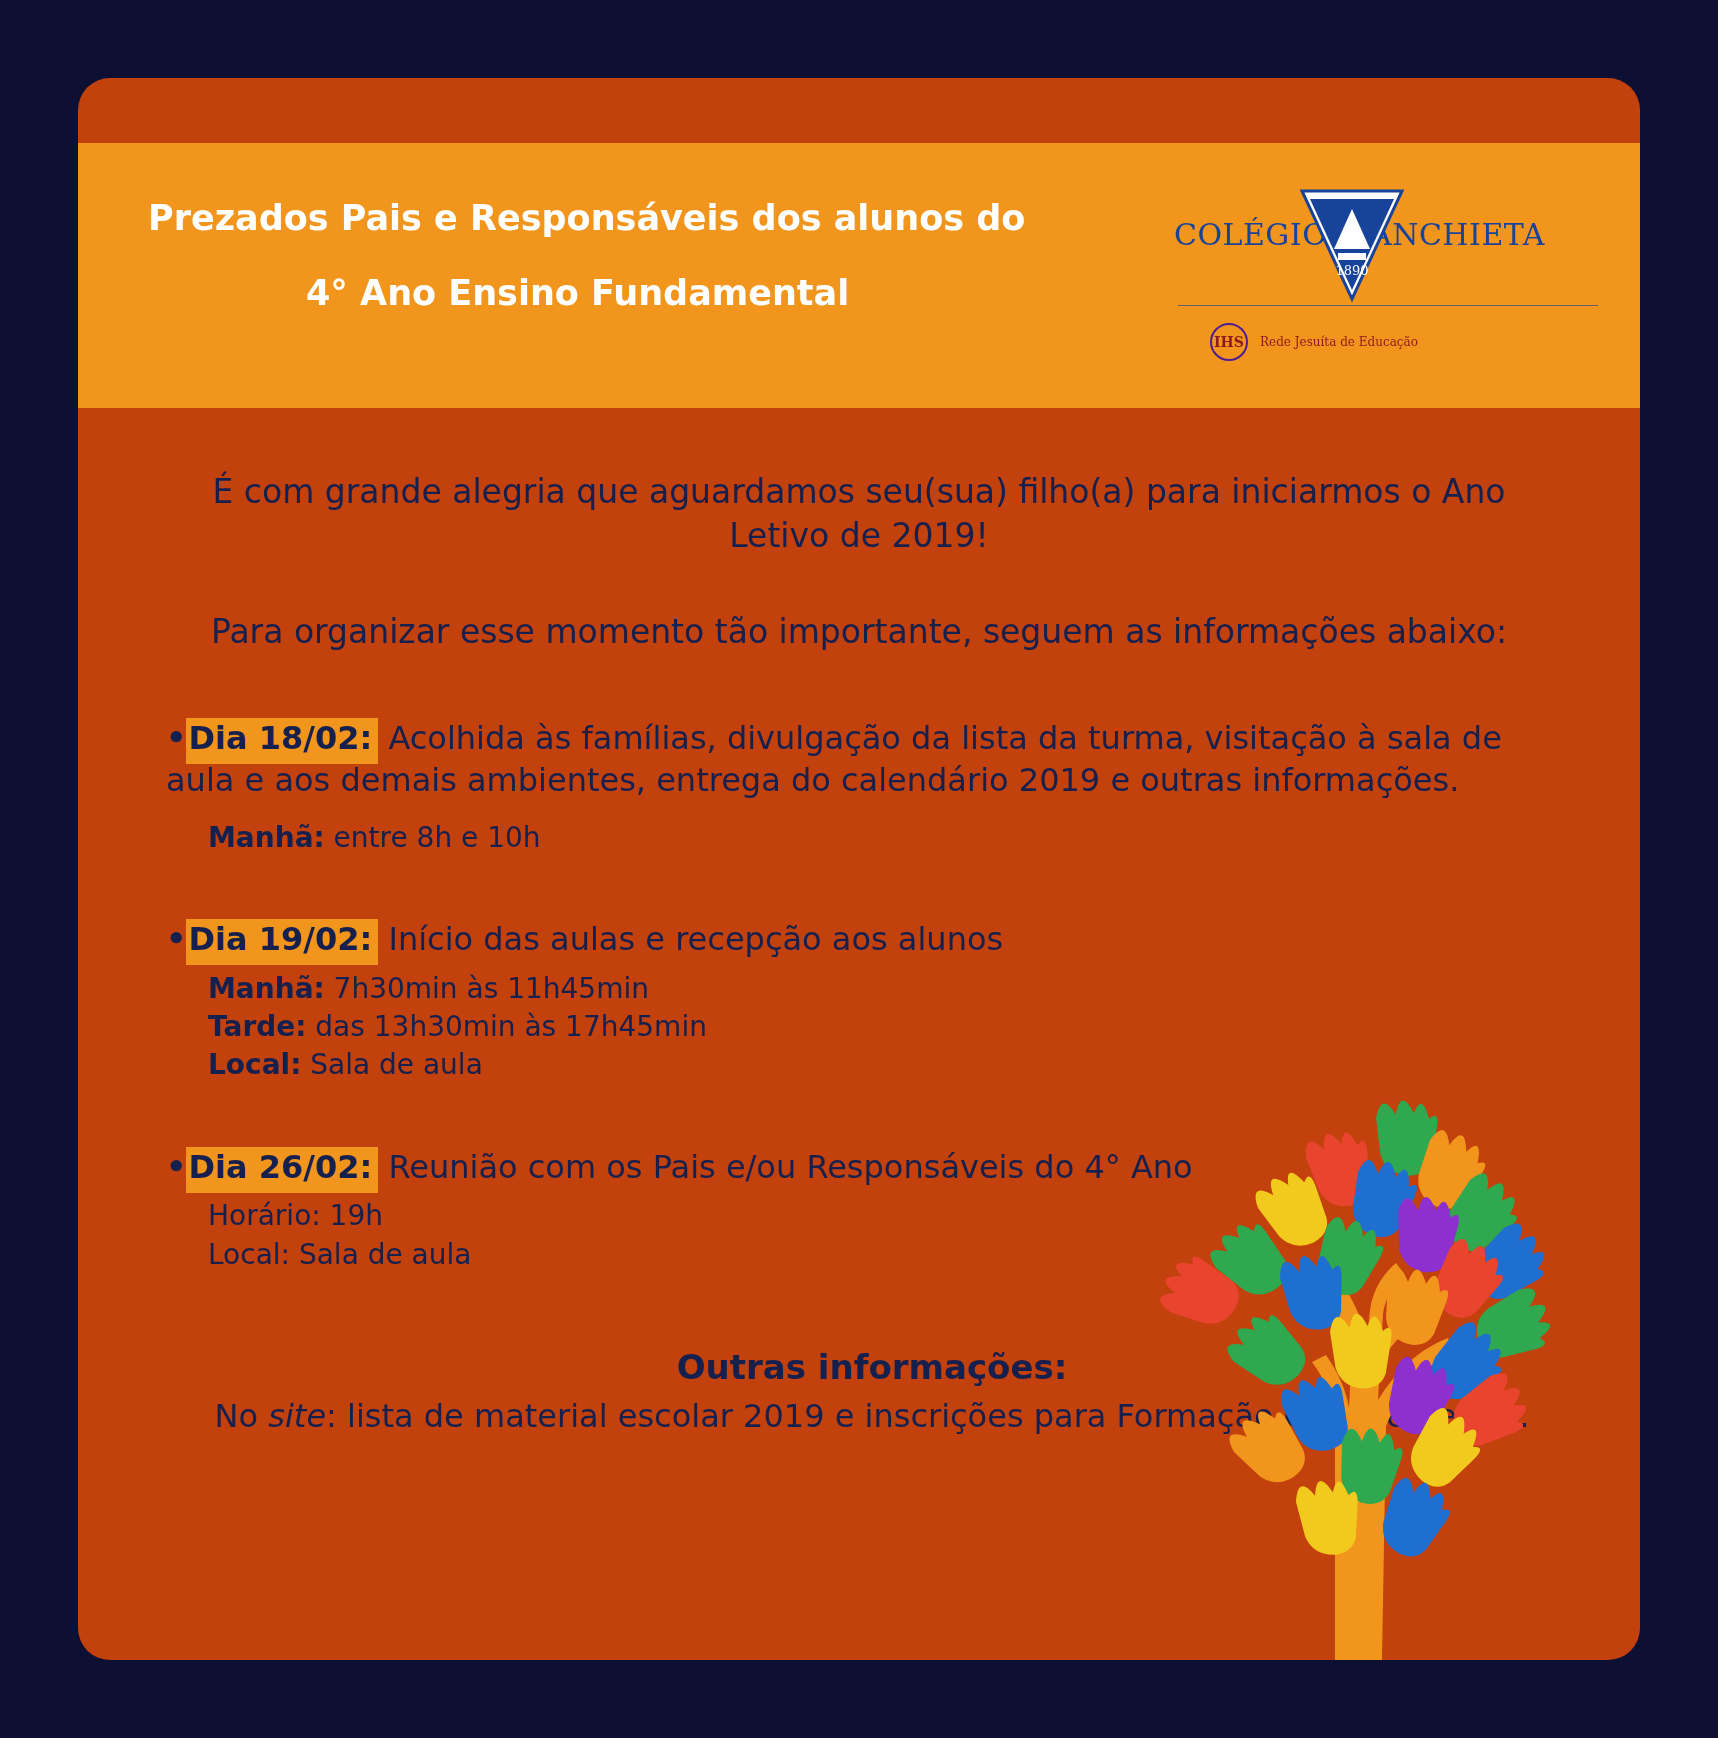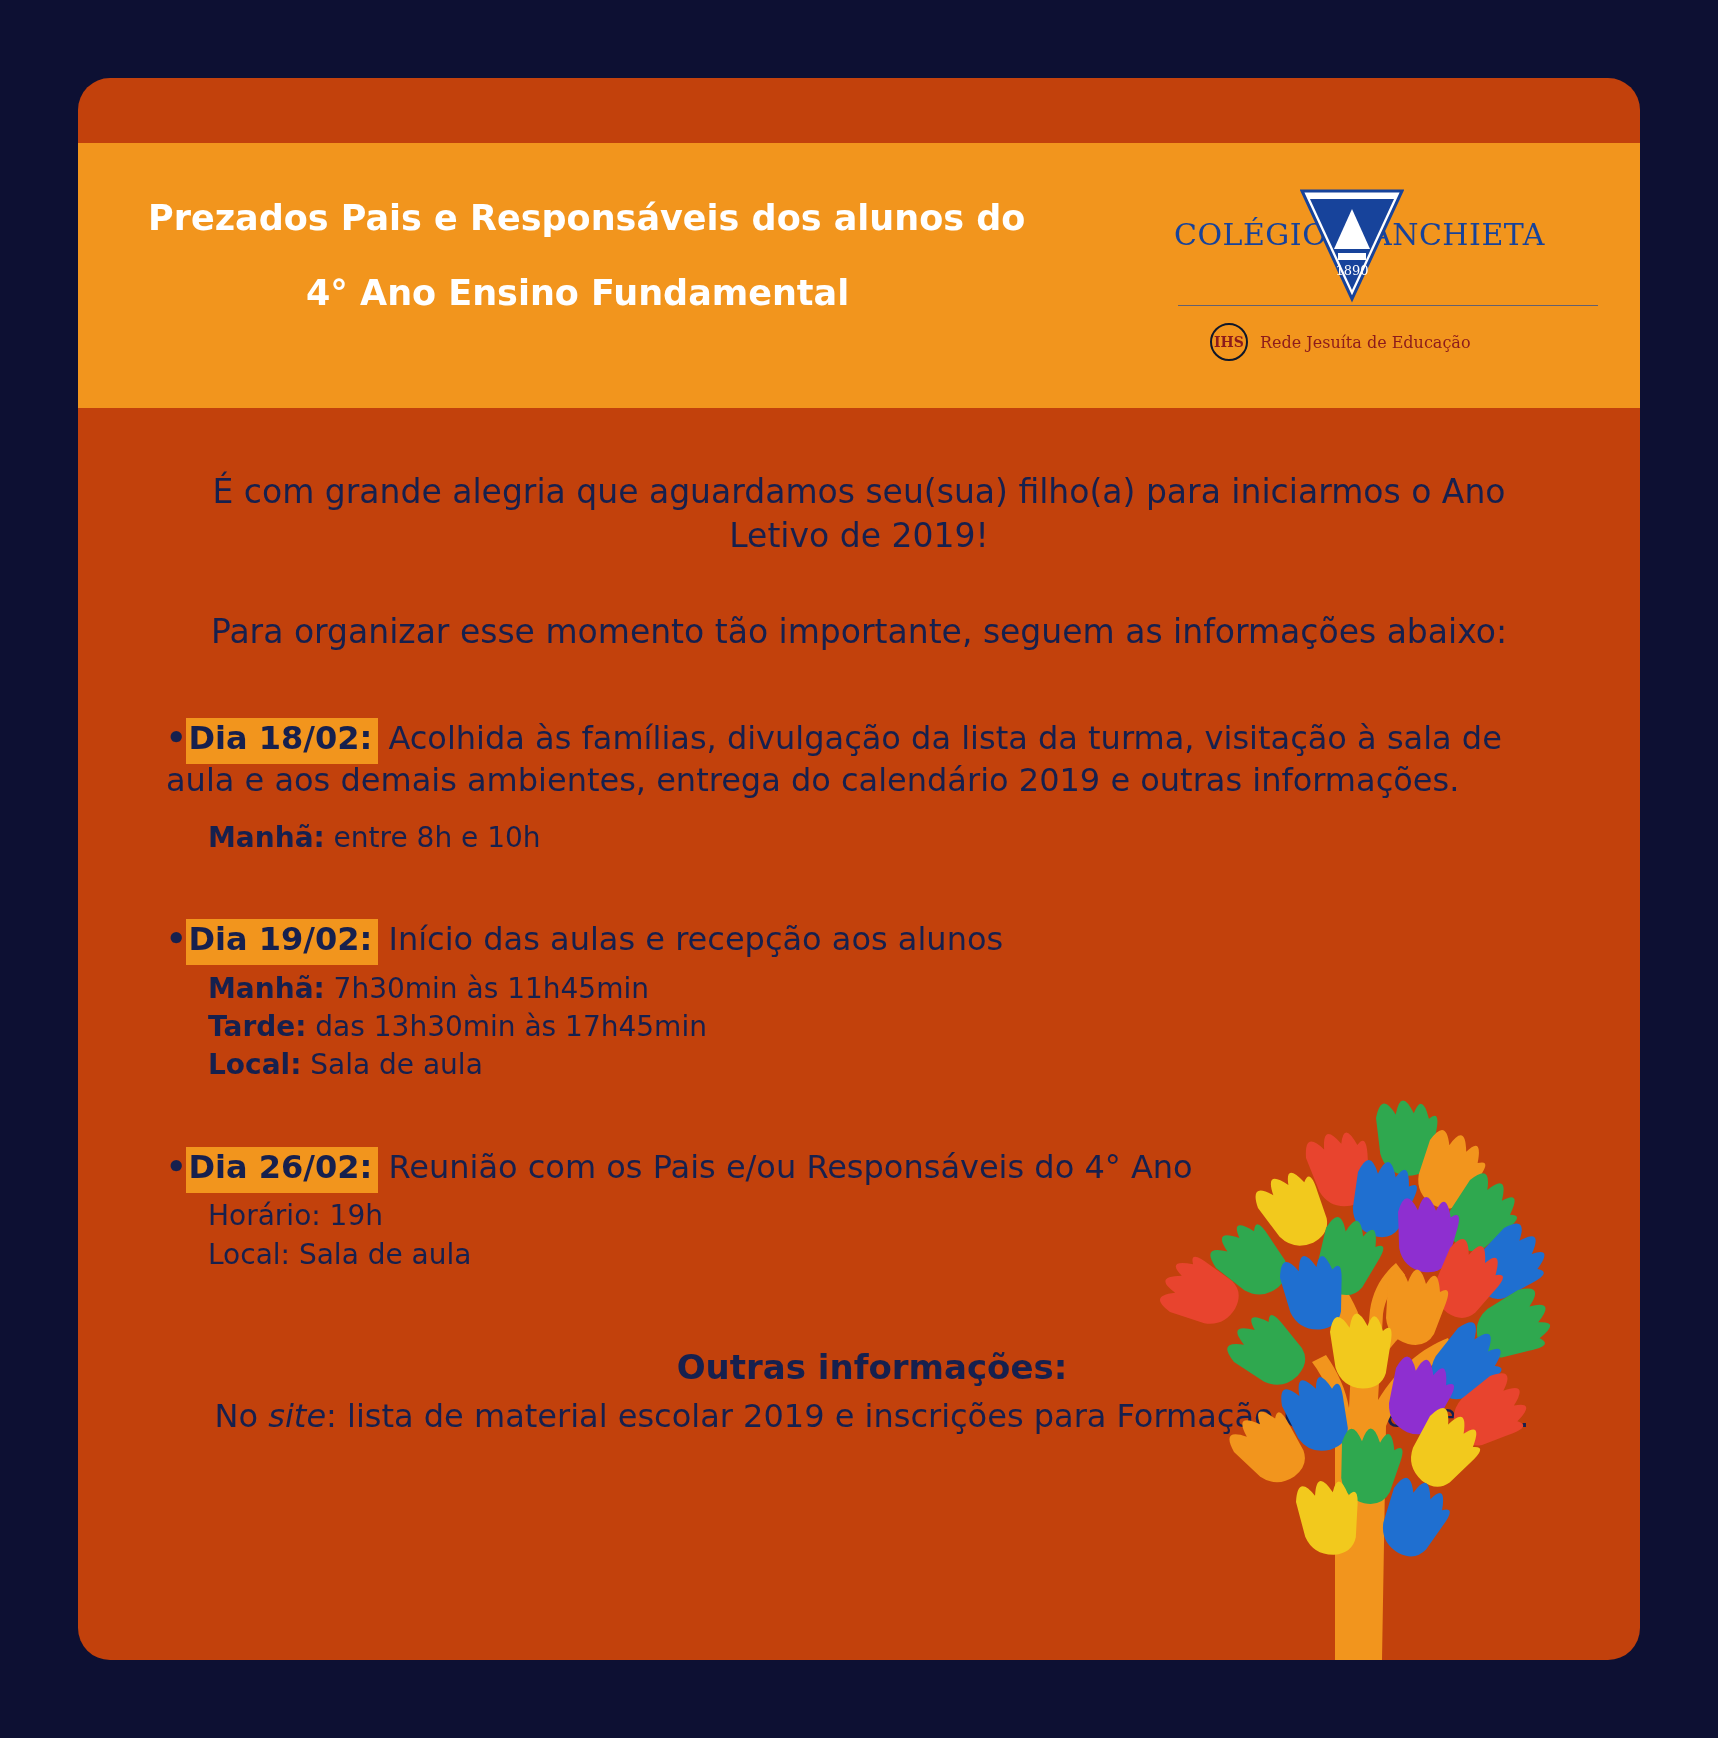--- a/index.html
+++ b/index.html
@@ -74,31 +74,31 @@
     opacity: .65;
   }
   #logo-sub {
     position: absolute;
     left: 36px; top: 140px;
     display: flex; align-items: center; gap: 12px;
   }
   #ihs-seal {
     width: 38px; height: 38px;
     border-radius: 50%;
-    border: 2px solid #0f172a;
+    border: 2px solid #4c1d95;
     display: flex; align-items: center; justify-content: center;
     color: #8c1b1b;
     font-family: "DejaVu Serif", serif;
     font-size: 14px;
     font-weight: bold;
   }
   #logo-sub-text {
     color: #8c1b1b;
     font-family: "DejaVu Serif", serif;
-    font-size: 16px;
+    font-size: 12px;
   }
 
   
   #body-area {
     position: absolute;
     left: 0; top: 330px;
     width: 100%;
     padding: 0 0 0 0;
     color: #16204e;
   }

